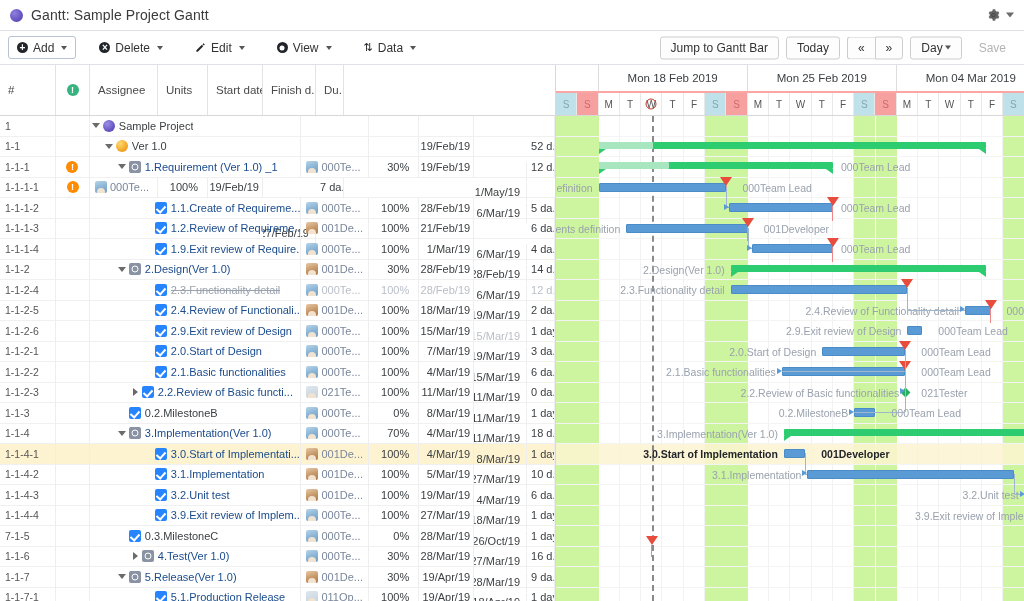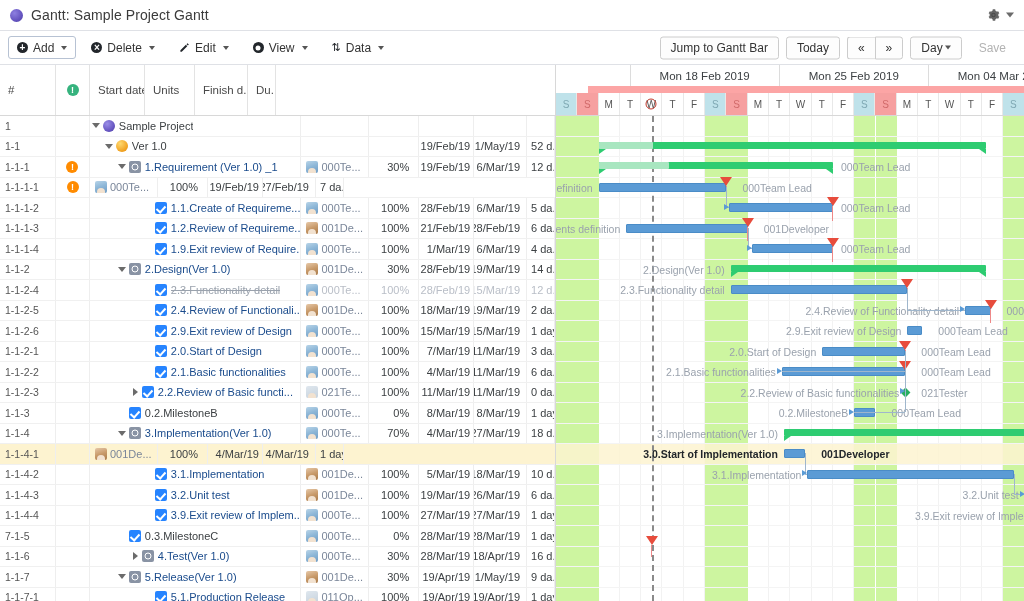--- a/index.html
+++ b/index.html
@@ -35,21 +35,21 @@
     border-right: 4px solid transparent; border-top: 5px solid #6b6b6b;
   }
 
   
   #toolbar {
     height: 34px; background: #fff; border-bottom: 1px solid #dfe1e6;
     display: flex; align-items: center; padding: 0 8px; position: relative;
   }
   .tb-btn {
     display: flex; align-items: center; gap: 5px;
-    height: 23px; padding: 0 8px; margin-right: 6px;
+    height: 23px; padding: 0 8px; margin-right: 14px;
     background: #fff; border: 1px solid transparent; border-radius: 3px;
     font-size: 12px; color: #333; cursor: pointer; white-space: nowrap;
   }
   .tb-btn.boxed { border-color: #b7c2d3; }
   .dot-ic {
     width: 11px; height: 11px; border-radius: 50%;
     background: #22262b; position: relative; flex: none;
   }
   .dot-ic::after {
     content: ""; position: absolute; left: 50%; top: 50%;
@@ -124,21 +124,21 @@
     display: flex; align-items: center; padding: 0 5px;
     border-right: 1px solid #eee; font-size: 11px; color: #3c4043;
     height: 100%; overflow: hidden; white-space: nowrap;
   }
   .gc.num { width: 56px; color: #555; font-size: 10.5px; }
   .gc.flag { width: 34px; justify-content: center; }
   .gc.name { width: 212px; padding-left: 0; }
   .gc.assi { width: 68px; gap: 3px; color: #7a8699; }
   .gc.unit { width: 50px; justify-content: flex-end; padding-right: 9px; }
   .gc.sdate { width: 55px; justify-content: flex-end; padding-right: 3px; }
-  .gc.fdate { width: 53px; justify-content: flex-end; padding-right: 6px; }
+  .gc.fdate { width: 53px; justify-content: flex-end; padding-right: 6px; margin-top: 46px; }
   .gc.dur { width: 28px; padding-left: 4px; }
   .gc.dim { color: #b9bec7; }
 
   .warn {
     width: 12px; height: 12px; border-radius: 50%; background: #ff8b00;
     color: #fff; font-size: 9px; font-weight: bold; line-height: 12px;
     text-align: center;
   }
   .tw { display: flex; align-items: center; height: 100%; }
   .twig {
@@ -172,21 +172,21 @@
   }
   .avatar::after {
     content:""; position:absolute; left:50%; bottom:0; width:8px; height:5px;
     border-radius: 4px 4px 0 0; background:#f2e2d0; transform: translateX(-50%);
   }
   .avatar.b { background: linear-gradient(160deg,#e6c8a8 0%,#c89a6a 50%,#a87a4a 100%); }
   .avatar.c { background: linear-gradient(160deg,#dfe7ee 0%,#c6d2dd 100%); }
 
   
   #g-head { height: 51px; border-bottom: 1px solid #d8d8d8; position: relative; background: #fff; }
-  #wk-row { height: 28px; display: flex; border-bottom: 7px solid #fca5a5; margin-left: 32px; }
+  #wk-row { height: 28px; display: flex; border-bottom: 2px solid #fca5a5; }
   .wk {
     flex: none; display: flex; align-items: center; justify-content: center;
     border-right: 1px solid #dcdcdc; font-size: 11.5px; color: #3c4043;
     white-space: nowrap; overflow: hidden;
   }
   #dy-row { height: 22px; display: flex; }
   .dy {
     flex: none; display: flex; align-items: center; justify-content: center;
     border-right: 1px solid #e8e8e8; font-size: 10px; color: #555;
     position: relative;
@@ -306,22 +306,23 @@
 </div>
 
 <div id="main">
 
   <div id="grid-pane">
     <div id="grid-head">
       <div class="gh w-num">#</div>
       <div class="gh w-flag">
         <span class="excl">!</span>
       </div>
+      <div class="gh w-assi">Assignee</div>
+      <div class="gh w-unit">Units</div>
       <div class="gh w-start">Start date</div>
-      <div class="gh w-unit">Units</div>
       <div class="gh w-fin">Finish d...</div>
       <div class="gh w-dur">Du...</div>
     </div>
     <div id="grid-rows">
         <div class="grow">
           <div class="gc num">1</div>
           <div class="gc flag"></div>
           <div class="gc name">
             <div class="tw">
               <span class="twig">
@@ -666,20 +667,31 @@
             <span>000Te...</span>
           </div>
           <div class="gc unit">70%</div>
           <div class="gc sdate">4/Mar/19</div>
           <div class="gc fdate">27/Mar/19</div>
           <div class="gc dur">18 d...</div>
         </div>
         <div class="grow sel">
           <div class="gc num">1-1-4-1</div>
           <div class="gc flag"></div>
+          <div class="gc name">
+            <div class="tw">
+              <span class="twig"></span>
+              <span class="twig"></span>
+              <span class="twig"></span>
+              <span class="twig"></span>
+              <span class="twig"></span>
+              <span class="ic task"></span>
+              <span class="nm ">3.0.Start of Implementati...</span>
+            </div>
+          </div>
           <div class="gc assi">
             <span class="avatar b"></span>
             <span>001De...</span>
           </div>
           <div class="gc unit">100%</div>
           <div class="gc sdate">4/Mar/19</div>
           <div class="gc fdate">4/Mar/19</div>
           <div class="gc dur">1 day</div>
         </div>
         <div class="grow">
@@ -718,21 +730,21 @@
               <span class="ic task"></span>
               <span class="nm ">3.2.Unit test</span>
             </div>
           </div>
           <div class="gc assi">
             <span class="avatar b"></span>
             <span>001De...</span>
           </div>
           <div class="gc unit">100%</div>
           <div class="gc sdate">19/Mar/19</div>
-          <div class="gc fdate">26/Mar/19</div>
+          <div class="gc fdate">26/Oct/19</div>
           <div class="gc dur">6 da...</div>
         </div>
         <div class="grow">
           <div class="gc num">1-1-4-4</div>
           <div class="gc flag"></div>
           <div class="gc name">
             <div class="tw">
               <span class="twig"></span>
               <span class="twig"></span>
               <span class="twig"></span>

